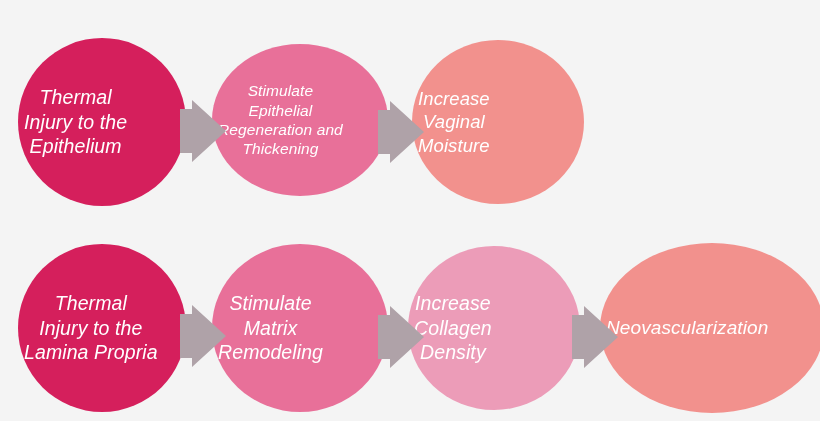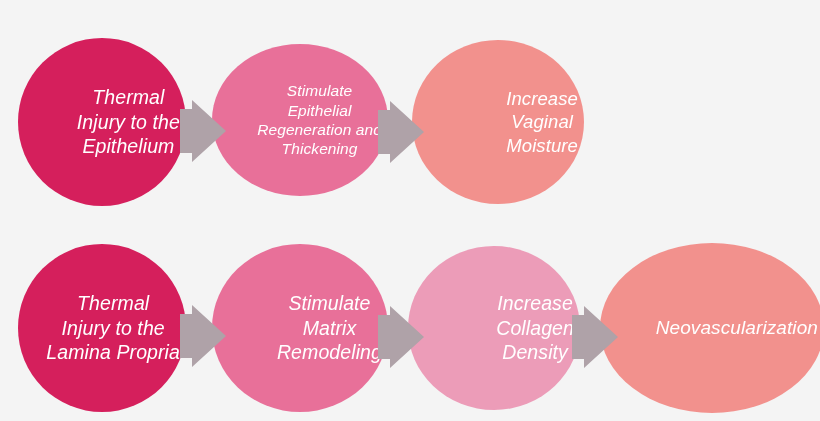--- a/index.html
+++ b/index.html
@@ -15,21 +15,21 @@
   }
   #diagram {
     position: relative;
     width: 820px;
     height: 421px;
   }
   .node {
     position: absolute;
     display: flex;
     align-items: center;
-    justify-content: flex-end;
+    justify-content: flex-start;
     border-radius: 50%;
     text-align: center;
     color: #ffffff;
     font-style: italic;
     font-weight: 400;
     line-height: 1.25;
     letter-spacing: 0.1px;
     box-sizing: border-box;
     user-select: none;
   }

